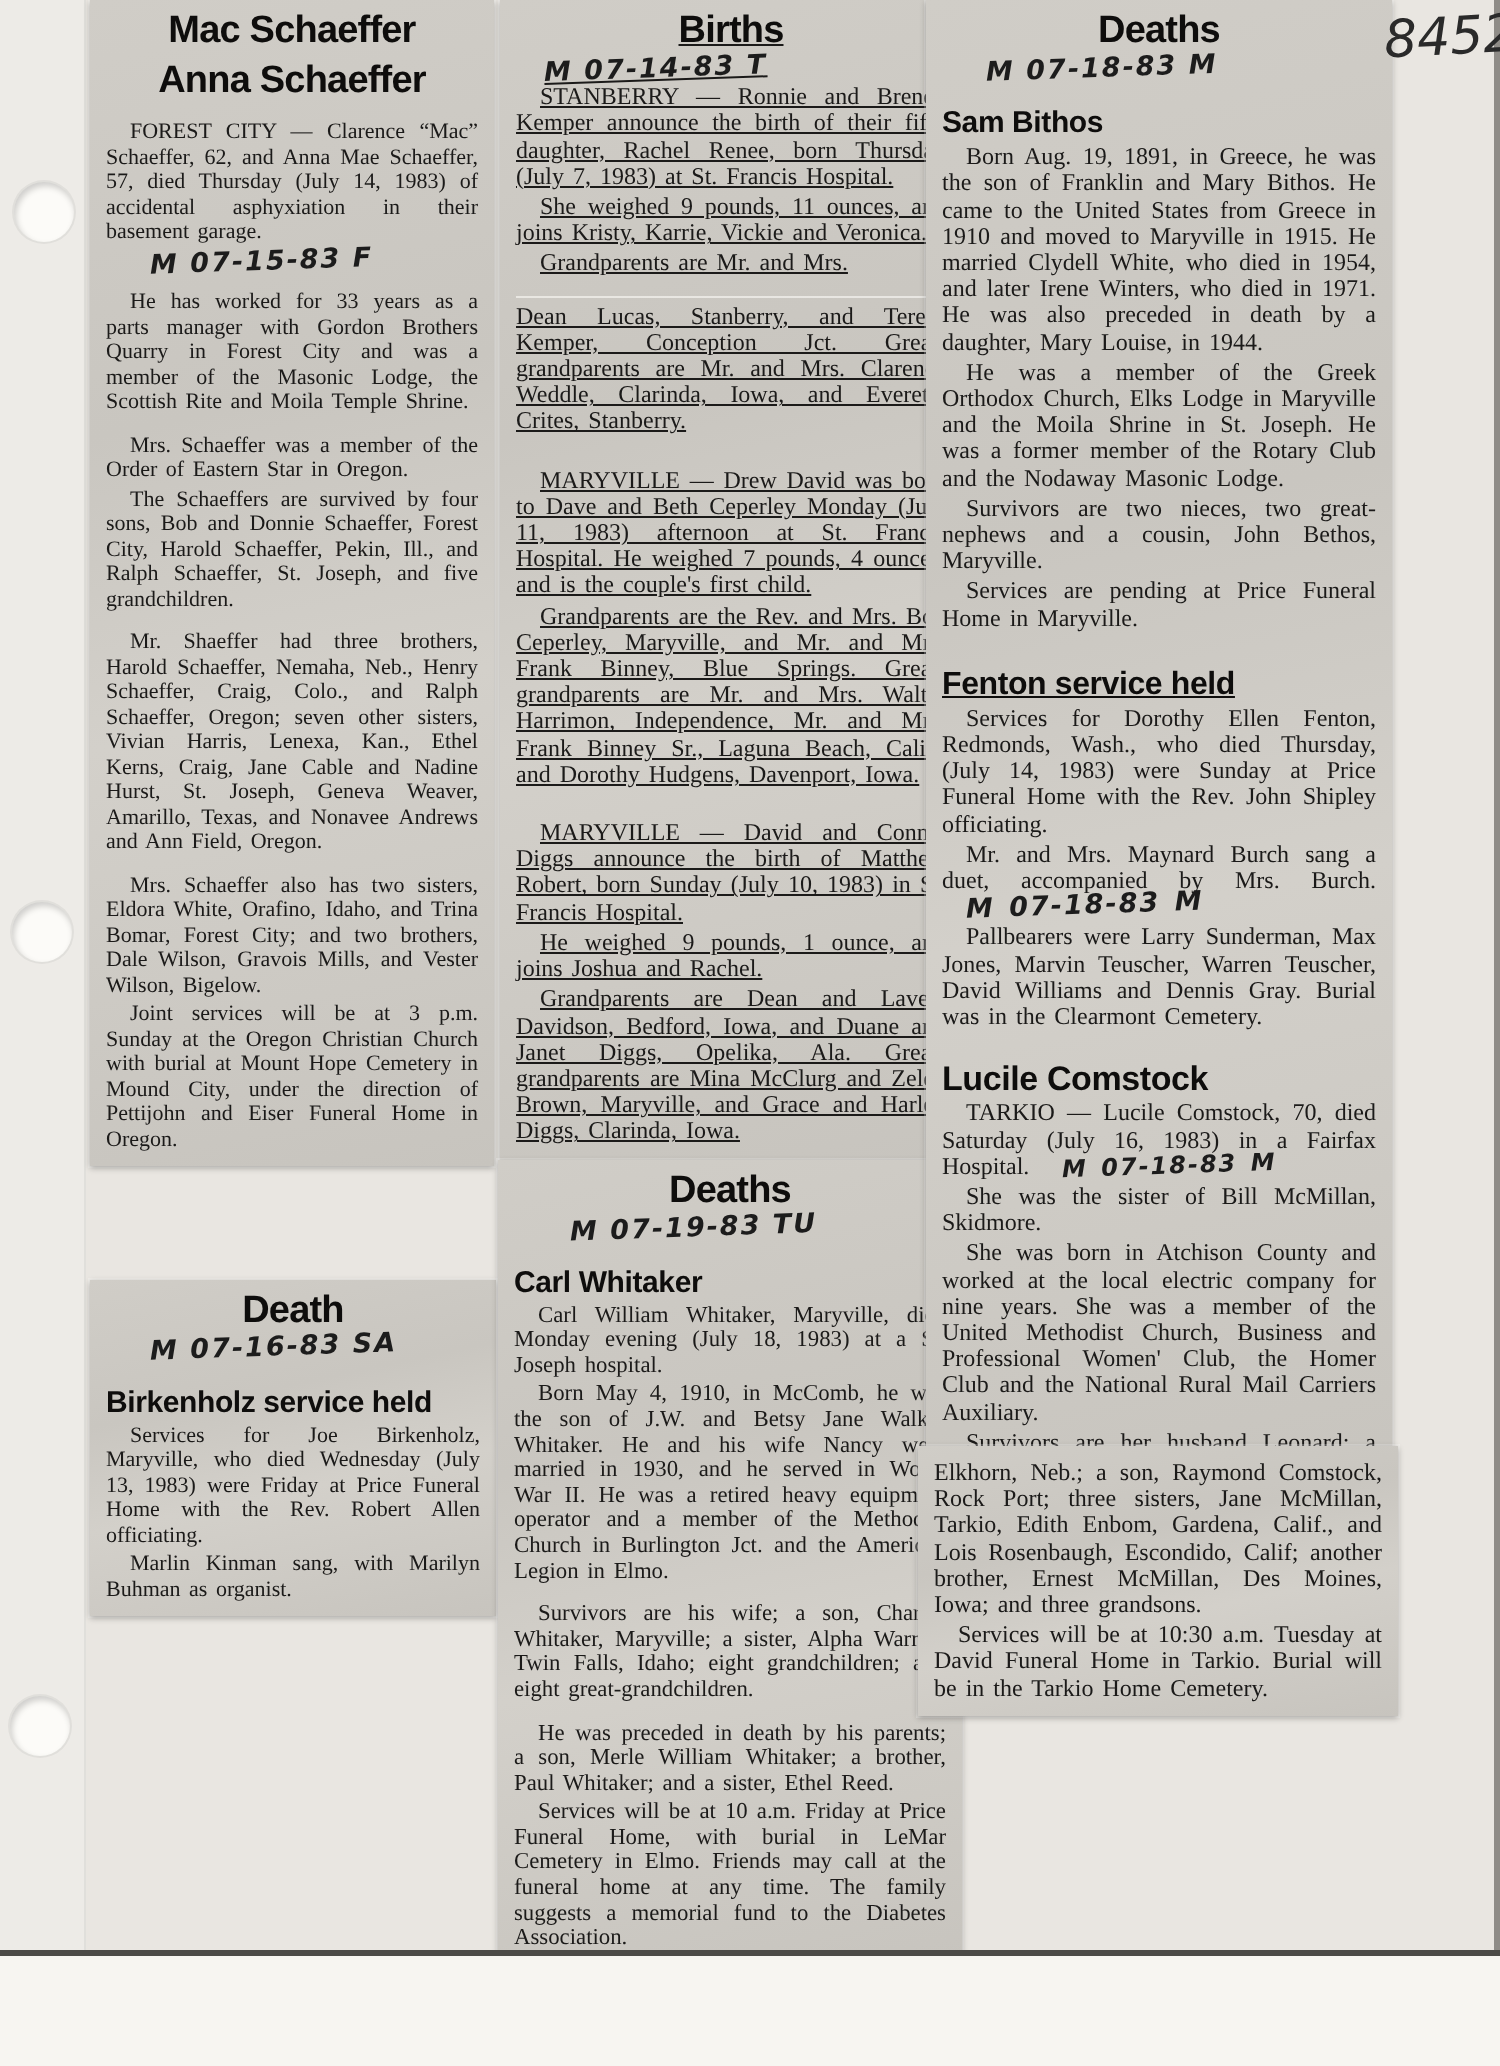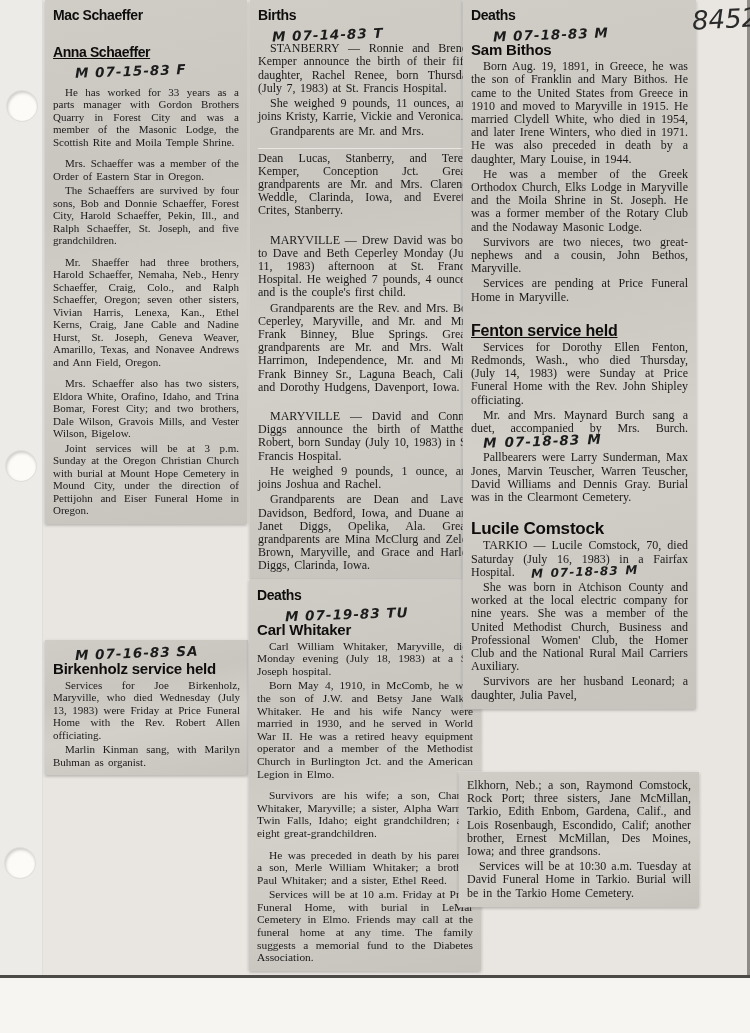--- a/index.html
+++ b/index.html
@@ -11,29 +11,29 @@
   .bottom-strip{position:absolute;left:0;top:975px;width:750px;height:58px;background:#f7f5f1;
         border-top:3px solid #4c4a47;z-index:5;}
   .hole{position:absolute;width:30px;height:30px;border-radius:50%;background:#fcfbf8;
         box-shadow:inset 1px 2px 3px rgba(0,0,0,0.18), 0 0 0 1px rgba(0,0,0,0.05);z-index:4;}
   .clip{position:absolute;background:linear-gradient(168deg,#d0cdc7 0%,#c9c6c0 35%,#d3d0ca 60%,#c7c4be 100%);
         color:#1b1a19;box-shadow:0 1px 3px rgba(0,0,0,0.30), 0 0 0 1px rgba(255,255,255,0.28);
         padding:5px 8px 7px 8px;text-align:justify;box-sizing:border-box;}
   .clip p{margin:2px 0 0 0;text-indent:12px;word-spacing:1.5px;}
   .clip p.nid{text-indent:0;}
   .clip p.gap{margin-top:9px;}
-  .headline{font-family:"Liberation Sans", sans-serif;font-weight:bold;font-size:14px;
-        line-height:21px;letter-spacing:-0.4px;color:#0e0d0c;text-align:left;text-indent:0;}
+  .headline{font-family:"Liberation Sans", sans-serif;font-weight:bold;font-size:19px;
+        line-height:21px;letter-spacing:-0.4px;color:#0e0d0c;text-align:center;text-indent:0;}
   .subhead{font-family:"Liberation Sans", sans-serif;font-weight:bold;font-size:15px;
-        line-height:17px;letter-spacing:-0.2px;color:#0e0d0c;text-align:left;margin-top:1px;}
+        line-height:17px;letter-spacing:-0.2px;color:#0e0d0c;text-align:left;margin-top:13px;}
   .ann{font-family:"DejaVu Sans", sans-serif;font-style:italic;font-weight:bold;font-size:13.5px;
         color:#1c1c1c;transform:rotate(-2deg);display:inline-block;letter-spacing:1px;}
   .ann.blk{display:block;margin:1px 0 1px 22px;text-indent:0;}
   .c-left{font-size:11px;line-height:12.5px;}
-  .c-mid{font-size:12px;line-height:13.2px;}
+  .c-mid{font-size:12px;line-height:13.2px;text-decoration:underline;}
   .c-md{font-size:11.4px;line-height:12.6px;}
   .c-right{font-size:12px;line-height:13.2px;}
   .pagenum{position:absolute;left:692px;top:4px;font-family:"DejaVu Sans", sans-serif;
         font-size:26px;font-style:italic;color:#2a2a2a;transform:rotate(-3deg);z-index:3;}
   .seam{border-top:1px solid rgba(245,243,239,0.7);padding-top:3px;}
 </style>
 </head>
 <body>
 
 <div class="scan">
@@ -41,31 +41,33 @@
   <div class="margin-strip"></div>
 
   <div class="hole" style="left:7px;top:91px;"></div>
   <div class="hole" style="left:6px;top:451px;"></div>
   <div class="hole" style="left:5px;top:848px;"></div>
 
   <div class="pagenum">8452</div>
 
   <div class="clip c-left" style="left:45px;top:0;width:202px;">
     <div class="headline">Mac Schaeffer</div>
-    <div class="headline" style="margin-top:16px;text-decoration:underline;">Anna Schaeffer</div>
+    <div class="headline" style="margin-top:4px;">Anna Schaeffer</div>
+    <p class="gap">FOREST CITY — Clarence “Mac” Schaeffer, 62, and Anna Mae Schaeffer, 57, died Thursday (July 14, 1983) of accidental asphyxiation in their basement garage.</p>
     <span class="ann blk">M 07-15-83 F</span>
     <p class="gap">He has worked for 33 years as a parts manager with Gordon Brothers Quarry in Forest City and was a member of the Masonic Lodge, the Scottish Rite and Moila Temple Shrine.</p>
     <p class="gap">Mrs. Schaeffer was a member of the Order of Eastern Star in Oregon.</p>
     <p>The Schaeffers are survived by four sons, Bob and Donnie Schaeffer, Forest City, Harold Schaeffer, Pekin, Ill., and Ralph Schaeffer, St. Joseph, and five grandchildren.</p>
     <p class="gap">Mr. Shaeffer had three brothers, Harold Schaeffer, Nemaha, Neb., Henry Schaeffer, Craig, Colo., and Ralph Schaeffer, Oregon; seven other sisters, Vivian Harris, Lenexa, Kan., Ethel Kerns, Craig, Jane Cable and Nadine Hurst, St. Joseph, Geneva Weaver, Amarillo, Texas, and Nonavee Andrews and Ann Field, Oregon.</p>
     <p class="gap">Mrs. Schaeffer also has two sisters, Eldora White, Orafino, Idaho, and Trina Bomar, Forest City; and two brothers, Dale Wilson, Gravois Mills, and Vester Wilson, Bigelow.</p>
     <p>Joint services will be at 3 p.m. Sunday at the Oregon Christian Church with burial at Mount Hope Cemetery in Mound City, under the direction of Pettijohn and Eiser Funeral Home in Oregon.</p>
   </div>
 
   <div class="clip c-left" style="left:45px;top:640px;width:203px;">
+    <div class="headline">Death</div>
     <span class="ann blk">M 07-16-83 SA</span>
     <div class="subhead">Birkenholz service held</div>
     <p>Services for Joe Birkenholz, Maryville, who died Wednesday (July 13, 1983) were Friday at Price Funeral Home with the Rev. Robert Allen officiating.</p>
     <p>Marlin Kinman sang, with Marilyn Buhman as organist.</p>
   </div>
 
   <div class="clip c-mid" style="left:250px;top:0;width:231px;">
     <div class="headline">Births</div>
     <span class="ann blk" style="margin-left:14px;">M 07-14-83 T</span>
     <p>STANBERRY — Ronnie and Brenda Kemper announce the birth of their fifth daughter, Rachel Renee, born Thursday (July 7, 1983) at St. Francis Hospital.</p>
@@ -105,24 +107,25 @@
       <span>Mr. and Mrs. Maynard Burch sang a duet, accompanied by Mrs. Burch.</span>
       <span class="ann">M 07-18-83 M</span>
     </p>
     <p>Pallbearers were Larry Sunderman, Max Jones, Marvin Teuscher, Warren Teuscher, David Williams and Dennis Gray. Burial was in the Clearmont Cemetery.</p>
 
     <div class="subhead" style="font-size:17px;margin-top:16px;">Lucile Comstock</div>
     <p>
       <span>TARKIO — Lucile Comstock, 70, died Saturday (July 16, 1983) in a Fairfax Hospital.</span>
       <span class="ann" style="font-size:12px;">M 07-18-83 M</span>
     </p>
+    <p>She was the sister of Bill McMillan, Skidmore.</p>
     <p>She was born in Atchison County and worked at the local electric company for nine years. She was a member of the United Methodist Church, Business and Professional Women' Club, the Homer Club and the National Rural Mail Carriers Auxiliary.</p>
     <p>Survivors are her husband Leonard; a daughter, Julia Pavel,</p>
   </div>
 
-  <div class="clip c-right" style="left:459px;top:772px;width:240px;">
+  <div class="clip c-right" style="left:459px;top:723px;width:240px;">
     <p class="nid">Elkhorn, Neb.; a son, Raymond Comstock, Rock Port; three sisters, Jane McMillan, Tarkio, Edith Enbom, Gardena, Calif., and Lois Rosenbaugh, Escondido, Calif; another brother, Ernest McMillan, Des Moines, Iowa; and three grandsons.</p>
     <p>Services will be at 10:30 a.m. Tuesday at David Funeral Home in Tarkio. Burial will be in the Tarkio Home Cemetery.</p>
   </div>
 
   <div class="right-edge"></div>
   <div class="bottom-strip"></div>
 </div>
 
 </body></html>

